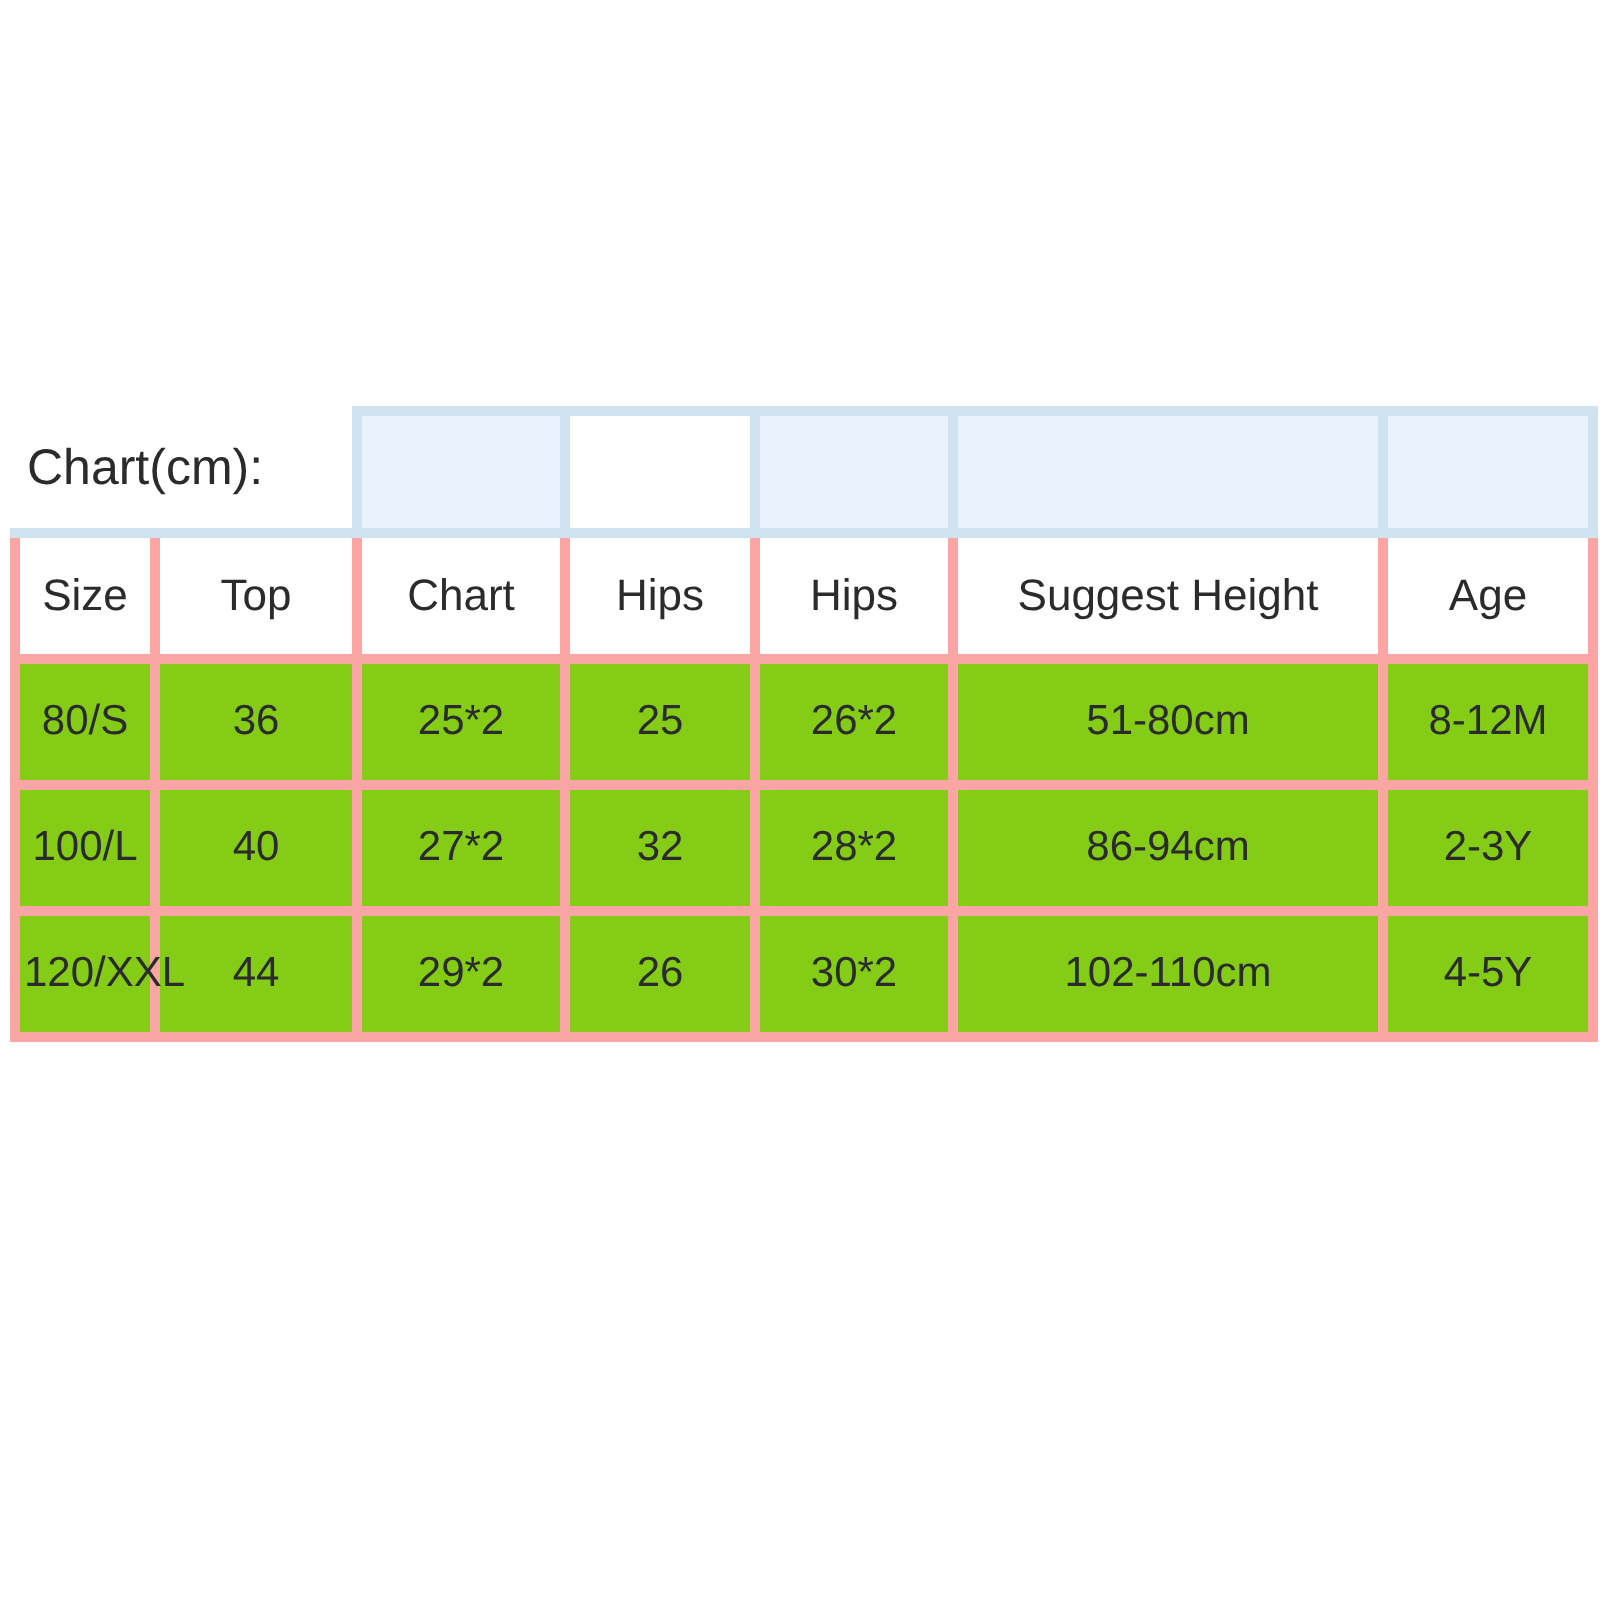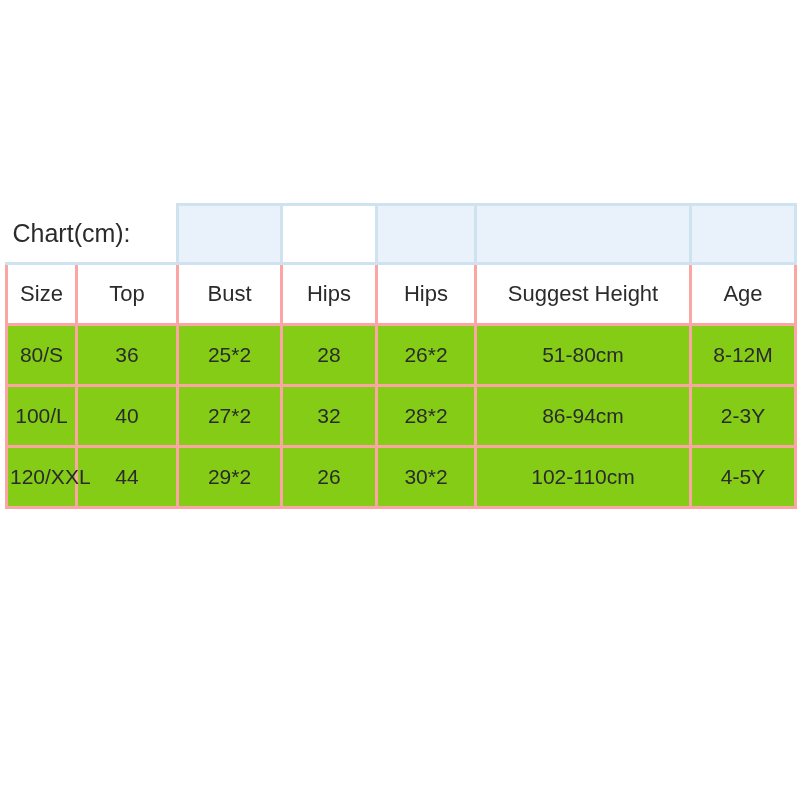--- a/index.html
+++ b/index.html
@@ -24,21 +24,21 @@
     top: 203px;
     width: 789px;
     height: 400px;
   }
   table.size-chart {
     border-collapse: collapse;
     width: 100%;
     table-layout: fixed;
   }
   table.size-chart td {
-    border: 3px solid #fca5a5;
+    border: 5px solid #fca5a5;
     color: #2b2b2b;
     font-size: 21px;
     text-align: center;
     vertical-align: middle;
     height: 58px;
     padding: 0 2px;
     white-space: nowrap;
   }
   
   col.c0 { width: 70px; }
@@ -108,32 +108,32 @@
           <td class="title-cell" colspan="2">Chart(cm):</td>
           <td class="blank"></td>
           <td class="blank-white"></td>
           <td class="blank"></td>
           <td class="blank"></td>
           <td class="blank"></td>
         </tr>
         <tr class="header-row">
           <td class="noborder-left">Size</td>
           <td>Top</td>
-          <td>Bust</td>
+          <td>Chart</td>
           <td>Hips</td>
           <td>Hips</td>
           <td>Suggest Height</td>
           <td class="noborder-right">Age</td>
         </tr>
 
         <tr class="band">
           <td class="first-col noborder-left">80/S</td>
           <td>36</td>
           <td>25*2</td>
-          <td>28</td>
+          <td>25</td>
           <td>26*2</td>
           <td>51-80cm</td>
           <td class="noborder-right">8-12M</td>
         </tr>
 
 
         <tr class="band">
           <td class="first-col noborder-left">100/L</td>
           <td>40</td>
           <td>27*2</td>

